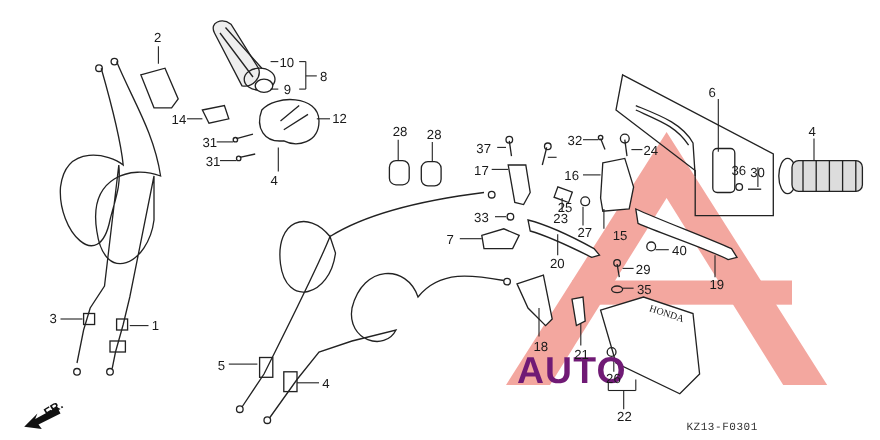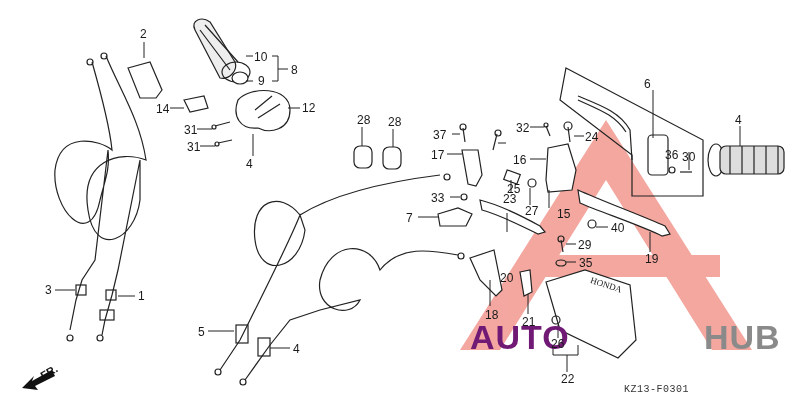--- a/index.html
+++ b/index.html
@@ -174,21 +174,20 @@
       <line x1="650" y1="232" x2="650" y2="252"></line>
       <line x1="558" y1="325" x2="558" y2="338"></line>
       <line x1="553" y1="355" x2="578" y2="355"></line>
       <line x1="553" y1="345" x2="553" y2="355"></line>
         <line x1="578" y1="345" x2="578" y2="355"></line>
       <line x1="567" y1="355" x2="567" y2="372"></line>
     </g>
   </svg>
 
   <div class="wm" style="left:470px;top:318px;color:#701a75;">AUTO</div>
-  <div class="wm" style="left:704px;top:318px;color:#8a8a8a;">HUB</div>
 
   <div class="lbl" style="left:590px;top:279px;font-size:9px;transform:rotate(18deg);font-family:'Liberation Serif',serif;">HONDA</div>
 
   <div class="lbl" style="left:138px;top:290px;">1</div>
   <div class="lbl" style="left:140px;top:28px;">2</div>
   <div class="lbl" style="left:45px;top:284px;">3</div>
   <div class="lbl" style="left:293px;top:343px;">4</div>
   <div class="lbl" style="left:198px;top:326px;">5</div>
   <div class="lbl" style="left:644px;top:78px;">6</div>
   <div class="lbl" style="left:406px;top:212px;">7</div>
@@ -197,21 +196,21 @@
   <div class="lbl" style="left:254px;top:51px;">10</div>
   <div class="lbl" style="left:735px;top:114px;">4</div>
   <div class="lbl" style="left:302px;top:102px;">12</div>
   <div class="lbl" style="left:246px;top:158px;">4</div>
   <div class="lbl" style="left:156px;top:103px;">14</div>
   <div class="lbl" style="left:545px;top:208px;margin-left:12px;">15</div>
   <div class="lbl" style="left:513px;top:154px;">16</div>
   <div class="lbl" style="left:431px;top:149px;">17</div>
   <div class="lbl" style="left:485px;top:309px;">18</div>
   <div class="lbl" style="left:645px;top:253px;">19</div>
-  <div class="lbl" style="left:500px;top:234px;margin-top:38px;">20</div>
+  <div class="lbl" style="left:500px;top:234px;">20</div>
   <div class="lbl" style="left:522px;top:316px;">21</div>
   <div class="lbl" style="left:561px;top:373px;">22</div>
   <div class="lbl" style="left:503px;top:193px;">23</div>
   <div class="lbl" style="left:585px;top:131px;">24</div>
   <div class="lbl" style="left:507px;top:138px;margin-top:45px;">25</div>
   <div class="lbl" style="left:551px;top:338px;">26</div>
   <div class="lbl" style="left:525px;top:205px;">27</div>
   <div class="lbl" style="left:357px;top:114px;">28</div>
   <div class="lbl" style="left:388px;top:116px;">28</div>
   <div class="lbl" style="left:578px;top:239px;">29</div>

